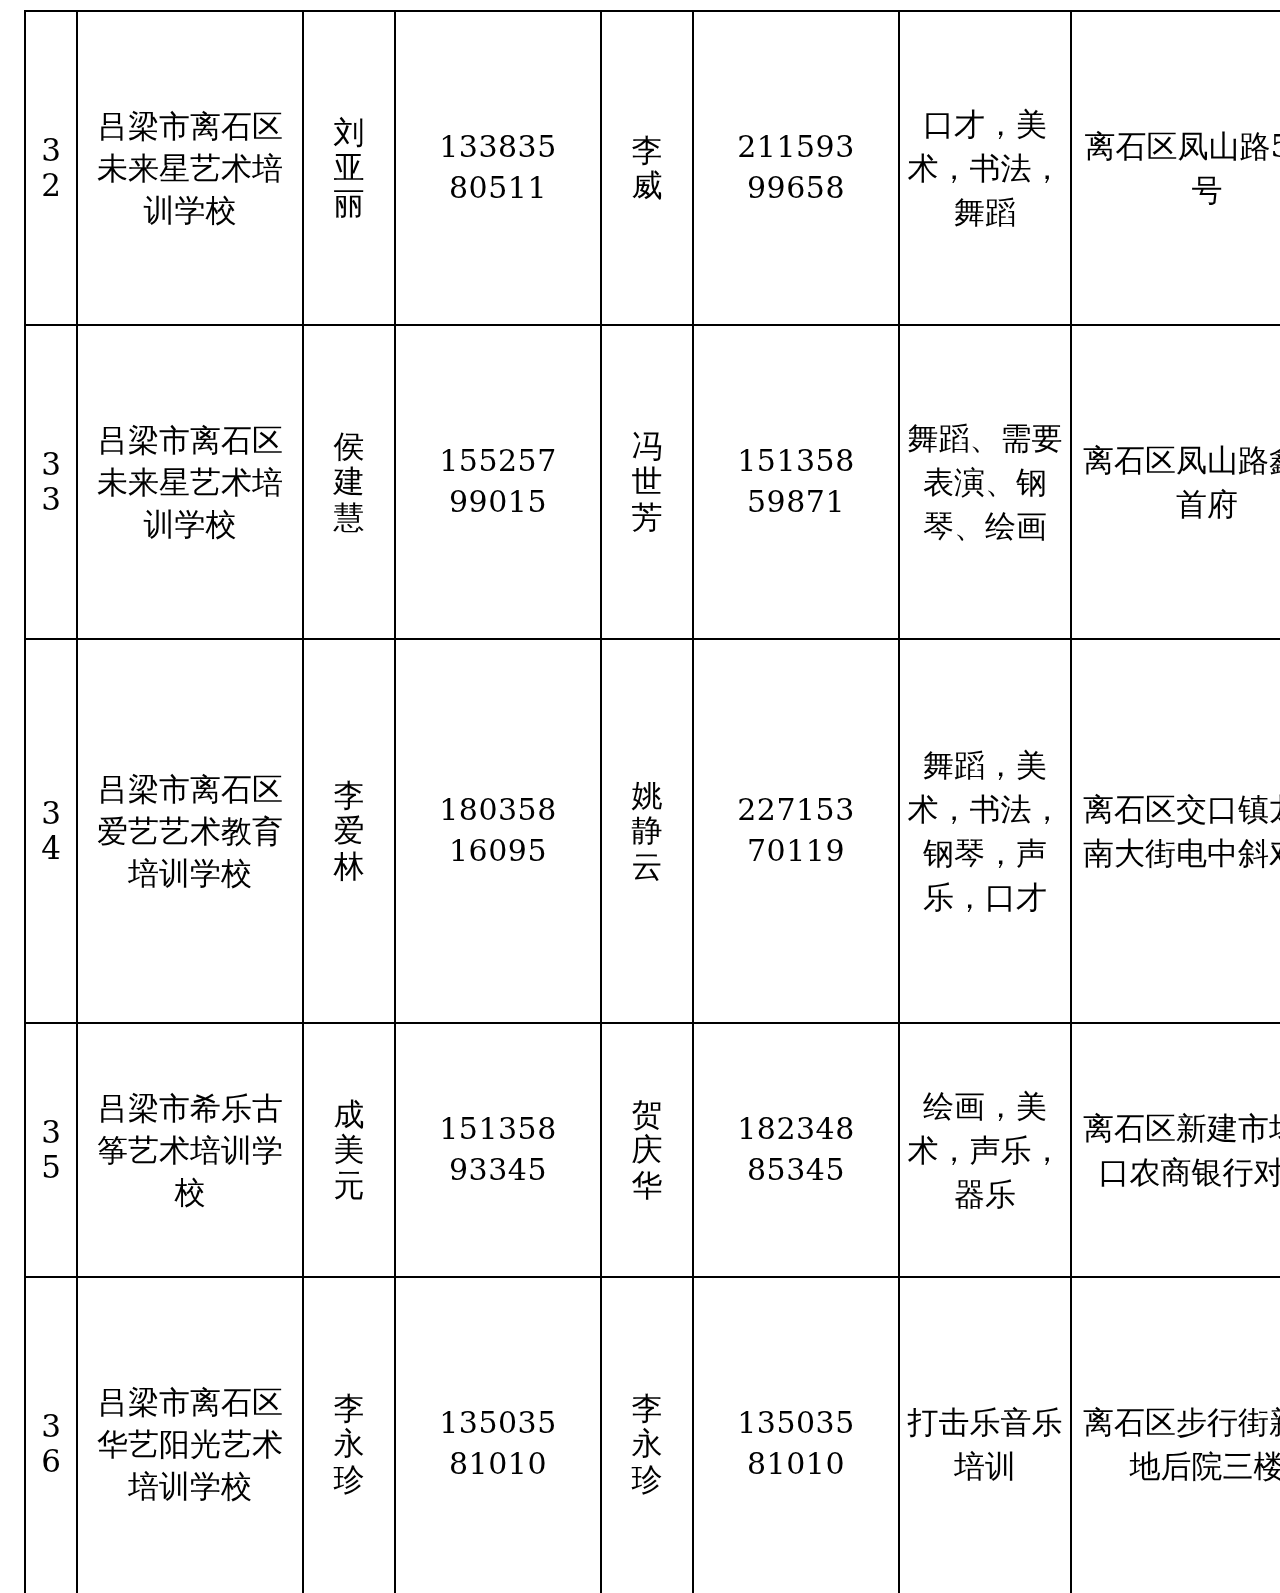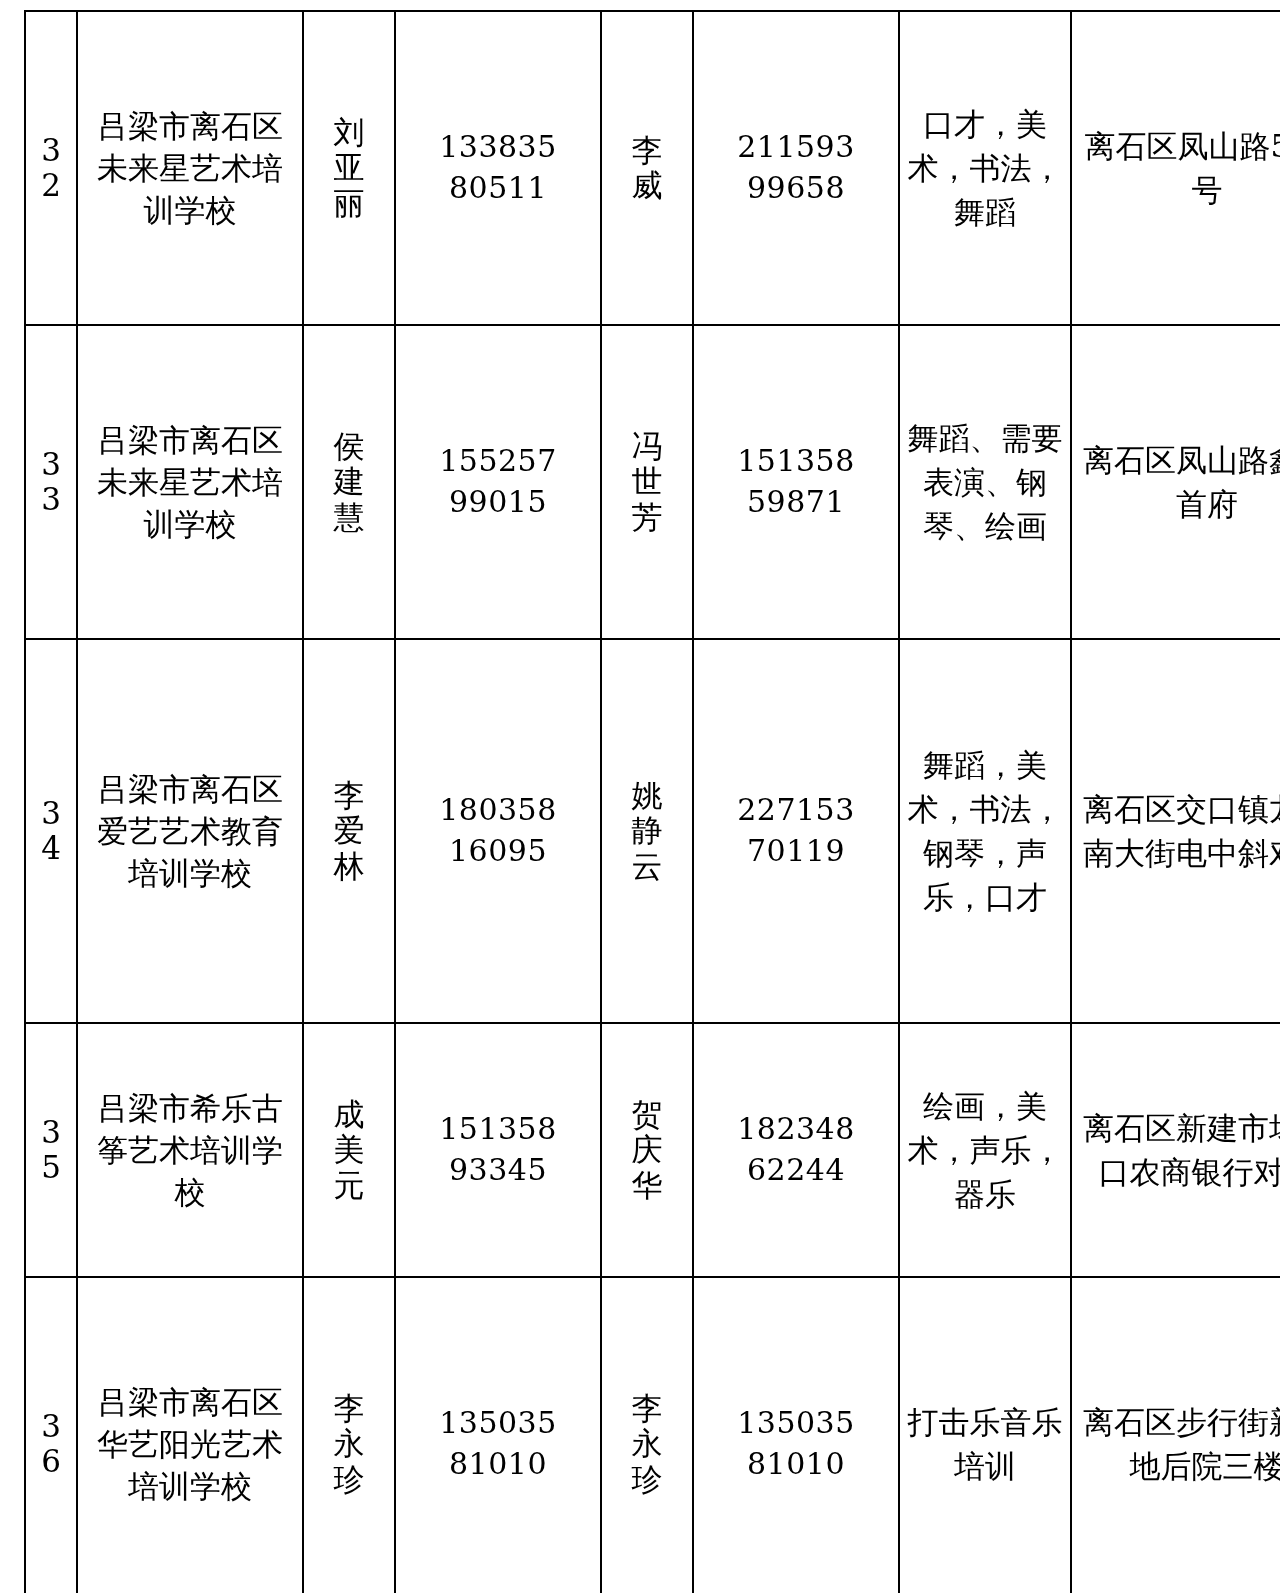--- a/index.html
+++ b/index.html
@@ -255,21 +255,21 @@
         <td>
           <div class="vert">
             <span>贺</span>
             <span>庆</span>
             <span>华</span>
           </div>
         </td>
         <td>
           <div class="tel">
             <span>182348</span><br>
-            <span>62244</span>
+            <span>85345</span>
           </div>
         </td>
         <td>
           <div class="subj">绘画，美术，声乐，器乐</div>
         </td>
         <td>
           <div class="addr">离石区新建市场南口农商银行对面</div>
         </td>
       </tr>
 

